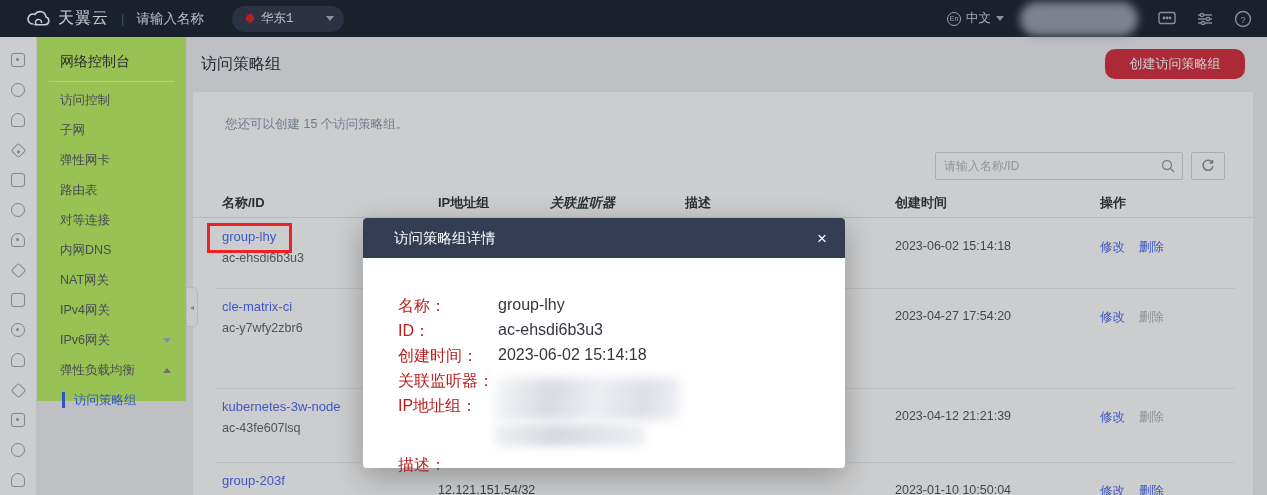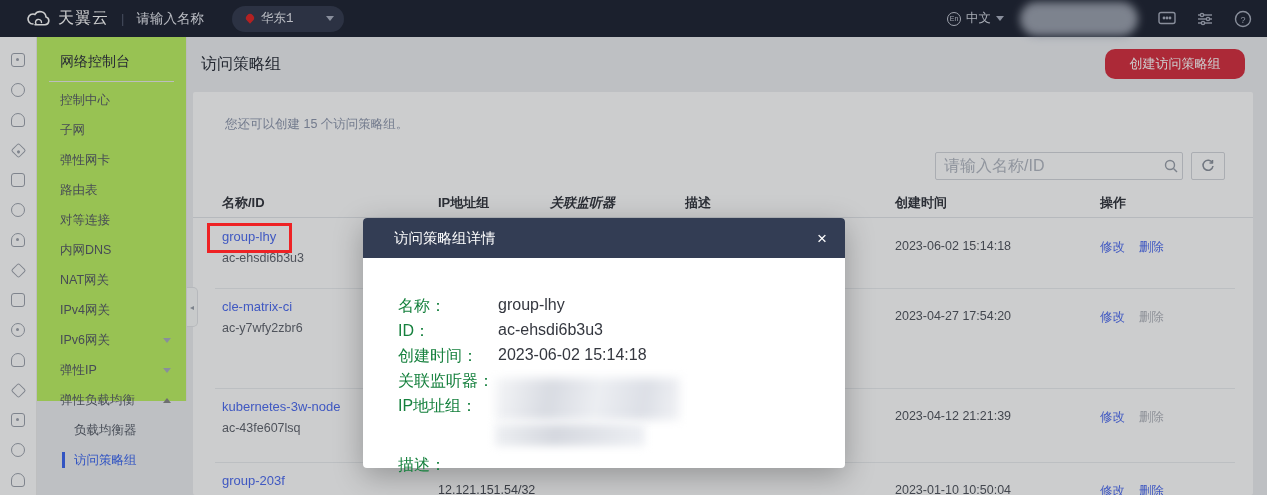--- a/index.html
+++ b/index.html
@@ -53,21 +53,21 @@
   .menu-item .mi-caret { position:absolute; right:15px; }
   
   .collapse-handle { position:absolute; left:187px; top:287px; width:11px; height:40px; background:#fafbfc; border:1px solid #e3e5e8; border-left:none; border-radius:0 5px 5px 0; display:flex; align-items:center; justify-content:center; font-size:8px; color:#9aa0aa; cursor:pointer; z-index:6; }
   
   .content { position:absolute; top:37px; left:188px; width:1079px; height:458px; }
   .page-title { position:absolute; top:17px; left:13px; font-size:16px; color:#2a2e38; }
   .create-btn { position:absolute; top:12px; right:22px; width:140px; height:30px; background:#d73040; color:#fff; font-size:13px; border:none; border-radius:10px; display:flex; align-items:center; justify-content:center; cursor:pointer; }
   .card { position:absolute; top:55px; left:5px; width:1060px; height:403px; background:#fff; border-radius:2px; }
   .quota { position:absolute; top:24px; left:32px; font-size:12.5px; color:#8e97ad; }
   .search-box { position:absolute; top:60px; left:742px; width:248px; height:28px; border:1px solid #d4d7dc; border-radius:2px; display:flex; align-items:center; background:#fff; }
-  .search-input { flex:1; border:none; outline:none; font-size:16px; color:#333; padding:0 8px; font-family:"Liberation Sans",sans-serif; background:transparent; }
+  .search-input { flex:1; border:none; outline:none; font-size:12px; color:#333; padding:0 8px; font-family:"Liberation Sans",sans-serif; background:transparent; }
   .search-input::placeholder { color:#b3b8c2; }
   .search-icon-btn { width:28px; height:26px; display:flex; align-items:center; justify-content:center; cursor:pointer; }
   .refresh-btn { position:absolute; top:60px; left:998px; width:34px; height:28px; border:1px solid #d4d7dc; border-radius:2px; background:#fff; display:flex; align-items:center; justify-content:center; cursor:pointer; }
   .thead { position:absolute; top:96px; left:0; right:0; height:30px; border-bottom:1px solid #e4e6ea; }
   .th { position:absolute; top:6px; font-size:13px; font-weight:bold; color:#33363e; }
   .tbody { position:absolute; top:127px; left:0; right:0; bottom:0; overflow:hidden; }
   .trow { position:relative; }
   .trow .rowline { position:absolute; left:22px; right:18px; bottom:0; height:1px; background:#ebedf0; }
   .cell-name { position:absolute; top:10px; font-size:13px; color:#4e6cf0; text-decoration:none; cursor:pointer; }
   .cell-id { position:absolute; top:32px; font-size:12.5px; color:#62666f; }
@@ -75,21 +75,21 @@
   .cell-time { position:absolute; top:20px; font-size:12.5px; color:#52565f; }
   .cell-actions { position:absolute; top:20px; font-size:12.5px; }
   .act-link { color:#4e6cf0; cursor:pointer; margin-right:14px; text-decoration:none; }
   .act-link.disabled { color:#b2b5bd; cursor:default; }
   
   .overlay { position:absolute; inset:0; background:rgba(15,17,22,0.21); z-index:40; }
   .modal { position:absolute; left:363px; top:218px; width:482px; height:250px; background:#fff; border-radius:4px; box-shadow:0 8px 30px rgba(0,0,0,.28); z-index:60; }
   .modal-header { height:40px; background:#333d54; border-radius:4px 4px 0 0; display:flex; align-items:center; }
   .modal-title { color:#fff; font-size:14.5px; margin-left:31px; }
   .modal-close { margin-left:auto; margin-right:18px; color:#fff; font-size:17px; cursor:pointer; line-height:1; }
-  .m-label { position:absolute; left:35px; color:#15803d; white-space:nowrap; }
+  .m-label { position:absolute; left:35px; color:#b91c1c; white-space:nowrap; }
   .m-value { position:absolute; left:135px; color:#34373f; white-space:nowrap; }
   .redact-1 { position:absolute; left:132px; top:160px; width:185px; height:42px; background:linear-gradient(100deg,#f5f6f8 0%,#d8dbe2 30%,#eceef2 55%,#dcdfe6 80%,#f2f3f6 100%); filter:blur(5px); }
   .redact-2 { position:absolute; left:132px; top:206px; width:150px; height:22px; background:linear-gradient(100deg,#eef0f3 0%,#d5d8df 40%,#eef0f4 100%); filter:blur(4px); }
   
   .annotation { position:absolute; left:207px; top:223px; width:85px; height:30px; border:3px solid #ee2224; z-index:70; }
 </style>
 </head>
 <body>
 
 <div class="topbar">
@@ -187,21 +187,21 @@
     <div class="rail-item">
       <span class="ri r2"></span>
     </div>
   </div>
 
 <div class="menu">
   <div class="menu-title">网络控制台</div>
   <div class="menu-divider"></div>
   <div class="menu-list" id="menuList">
       <div class="menu-item">
-        <span>控制中心</span>
+        <span>访问控制</span>
       </div>
       <div class="menu-item">
         <span>子网</span>
       </div>
       <div class="menu-item">
         <span>弹性网卡</span>
       </div>
       <div class="menu-item">
         <span>路由表</span>
       </div>
@@ -215,29 +215,22 @@
         <span>NAT网关</span>
       </div>
       <div class="menu-item">
         <span>IPv4网关</span>
       </div>
       <div class="menu-item">
         <span>IPv6网关</span>
         <span class="mi-caret caret-down"></span>
       </div>
       <div class="menu-item">
-        <span>弹性IP</span>
-        <span class="mi-caret caret-down"></span>
-      </div>
-      <div class="menu-item">
         <span>弹性负载均衡</span>
         <span class="mi-caret caret-up"></span>
-      </div>
-      <div class="menu-item sub">
-        <span>负载均衡器</span>
       </div>
       <div class="menu-item sub active">
         <span class="active-bar"></span>
         <span>访问策略组</span>
       </div>
     </div>
 </div>
 <div class="collapse-handle">◂</div>
 
 <div class="content">

